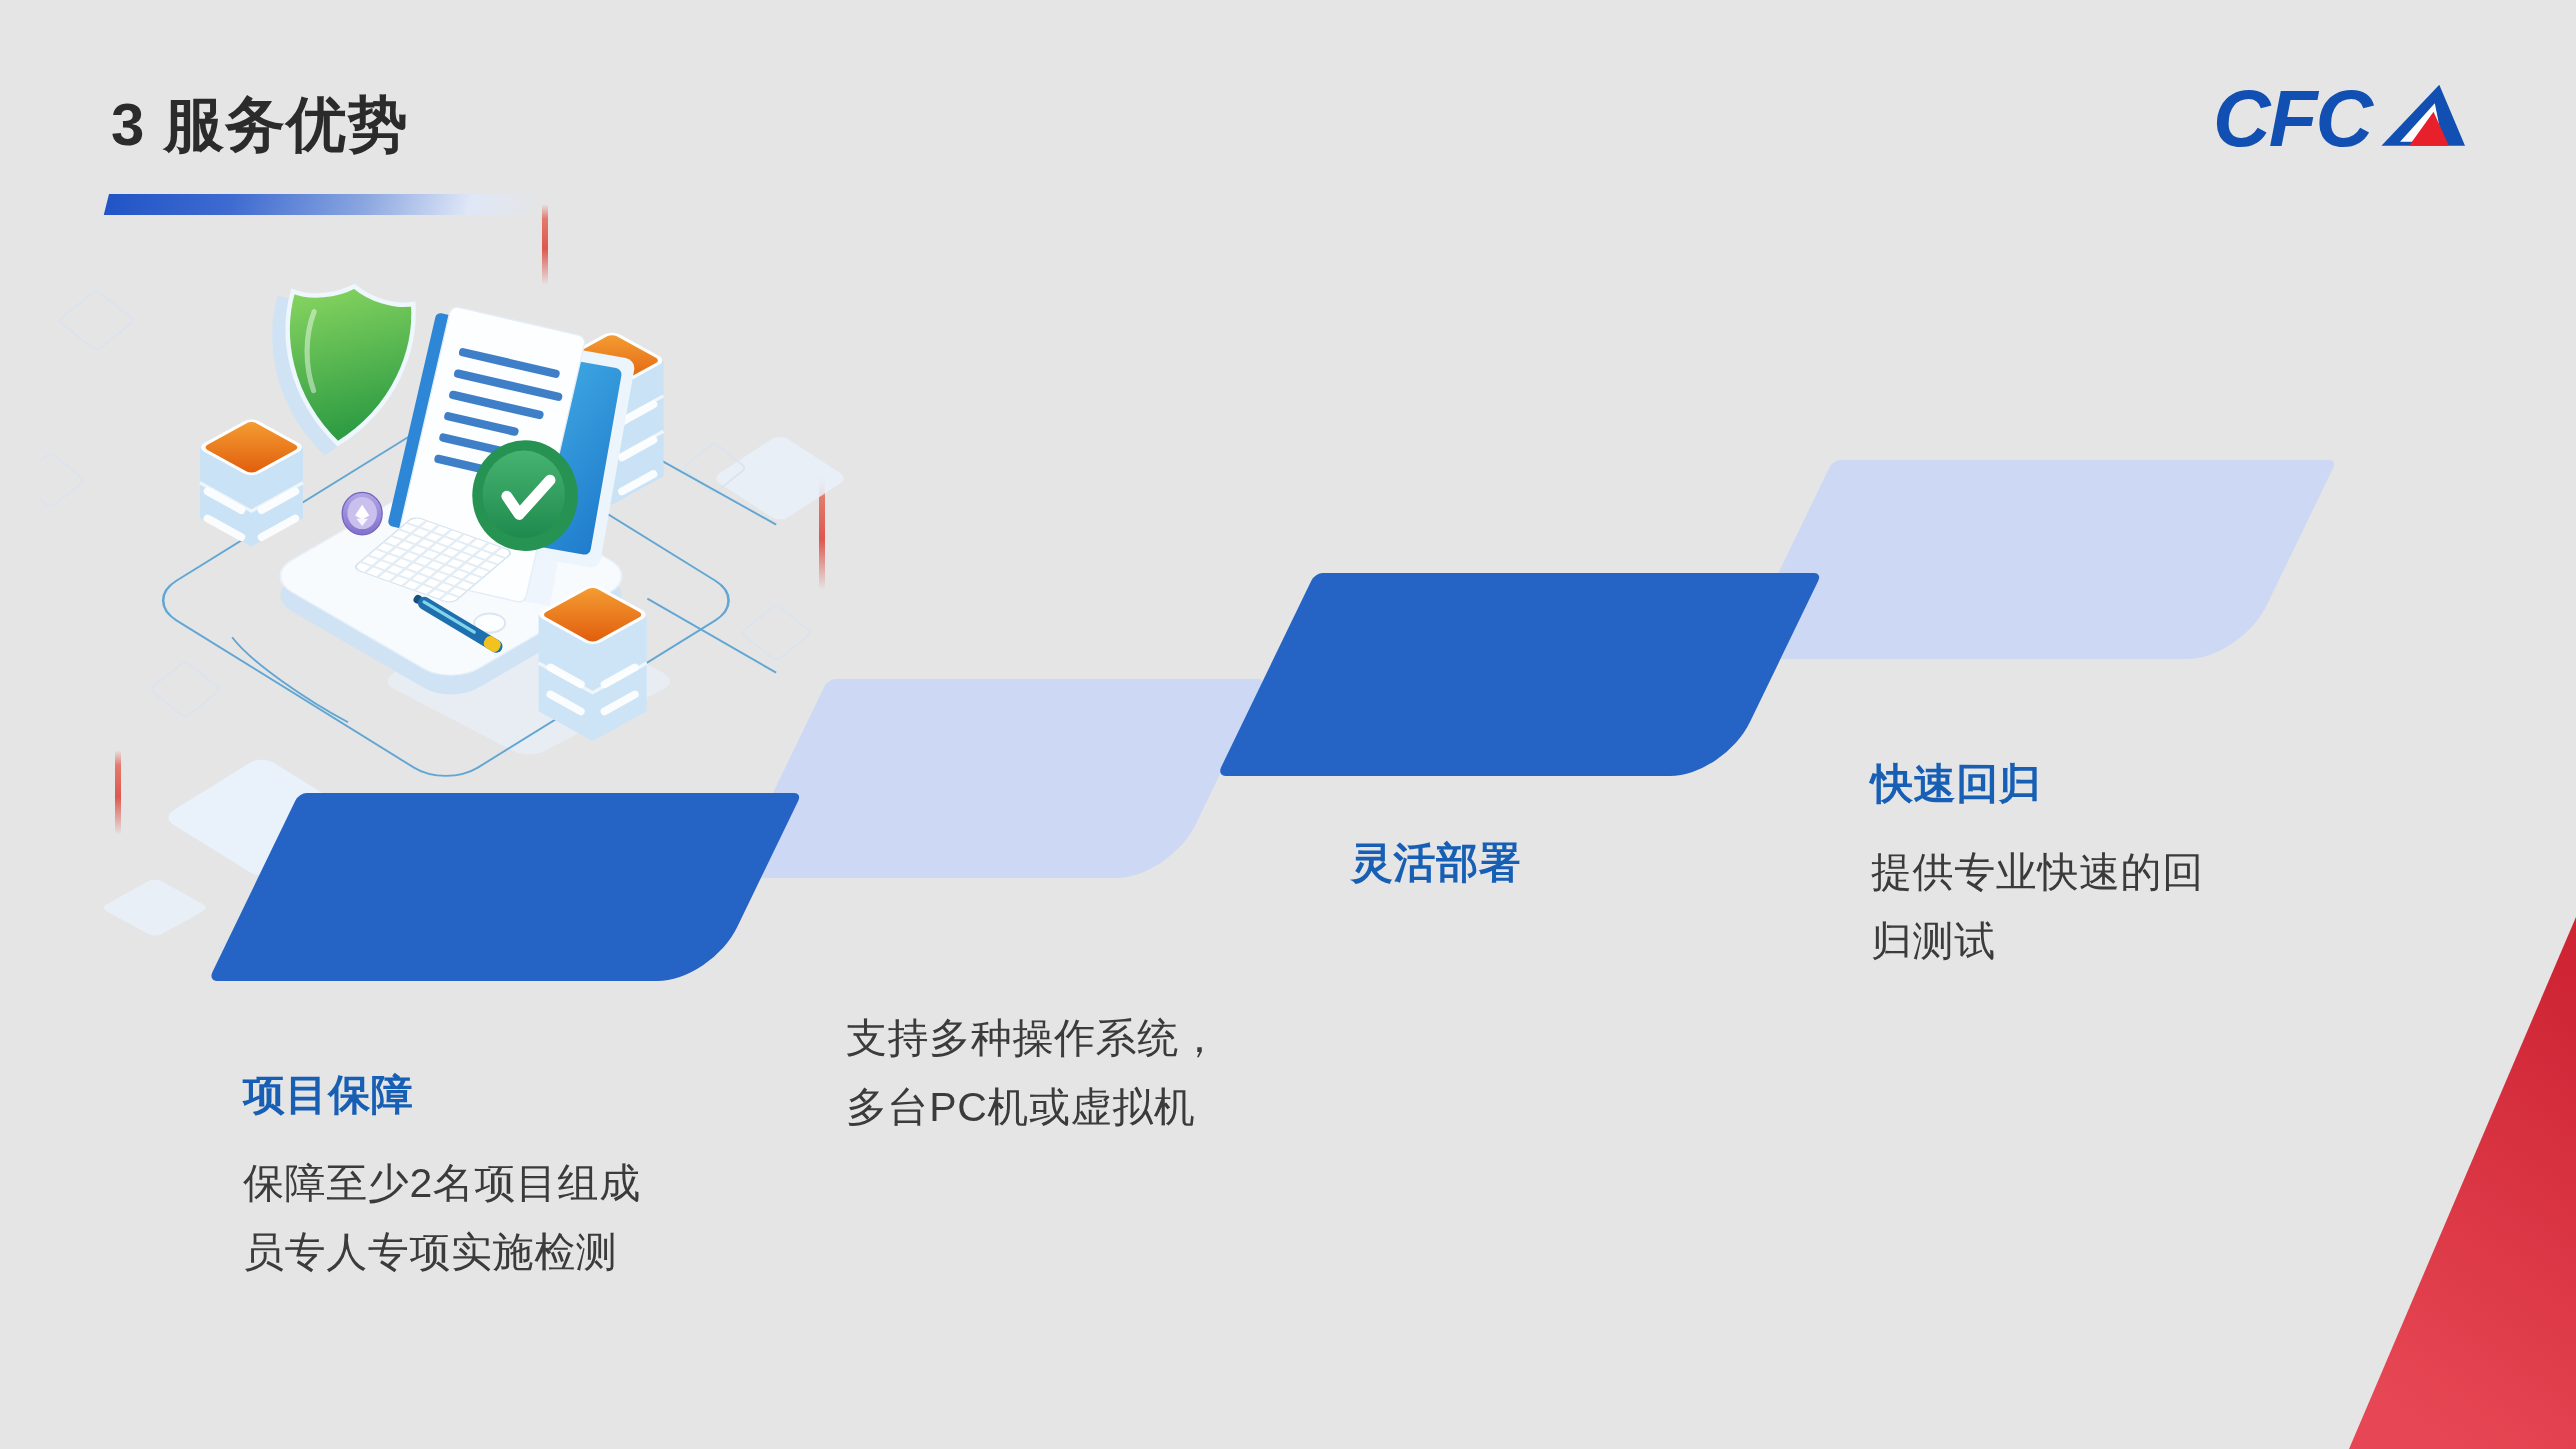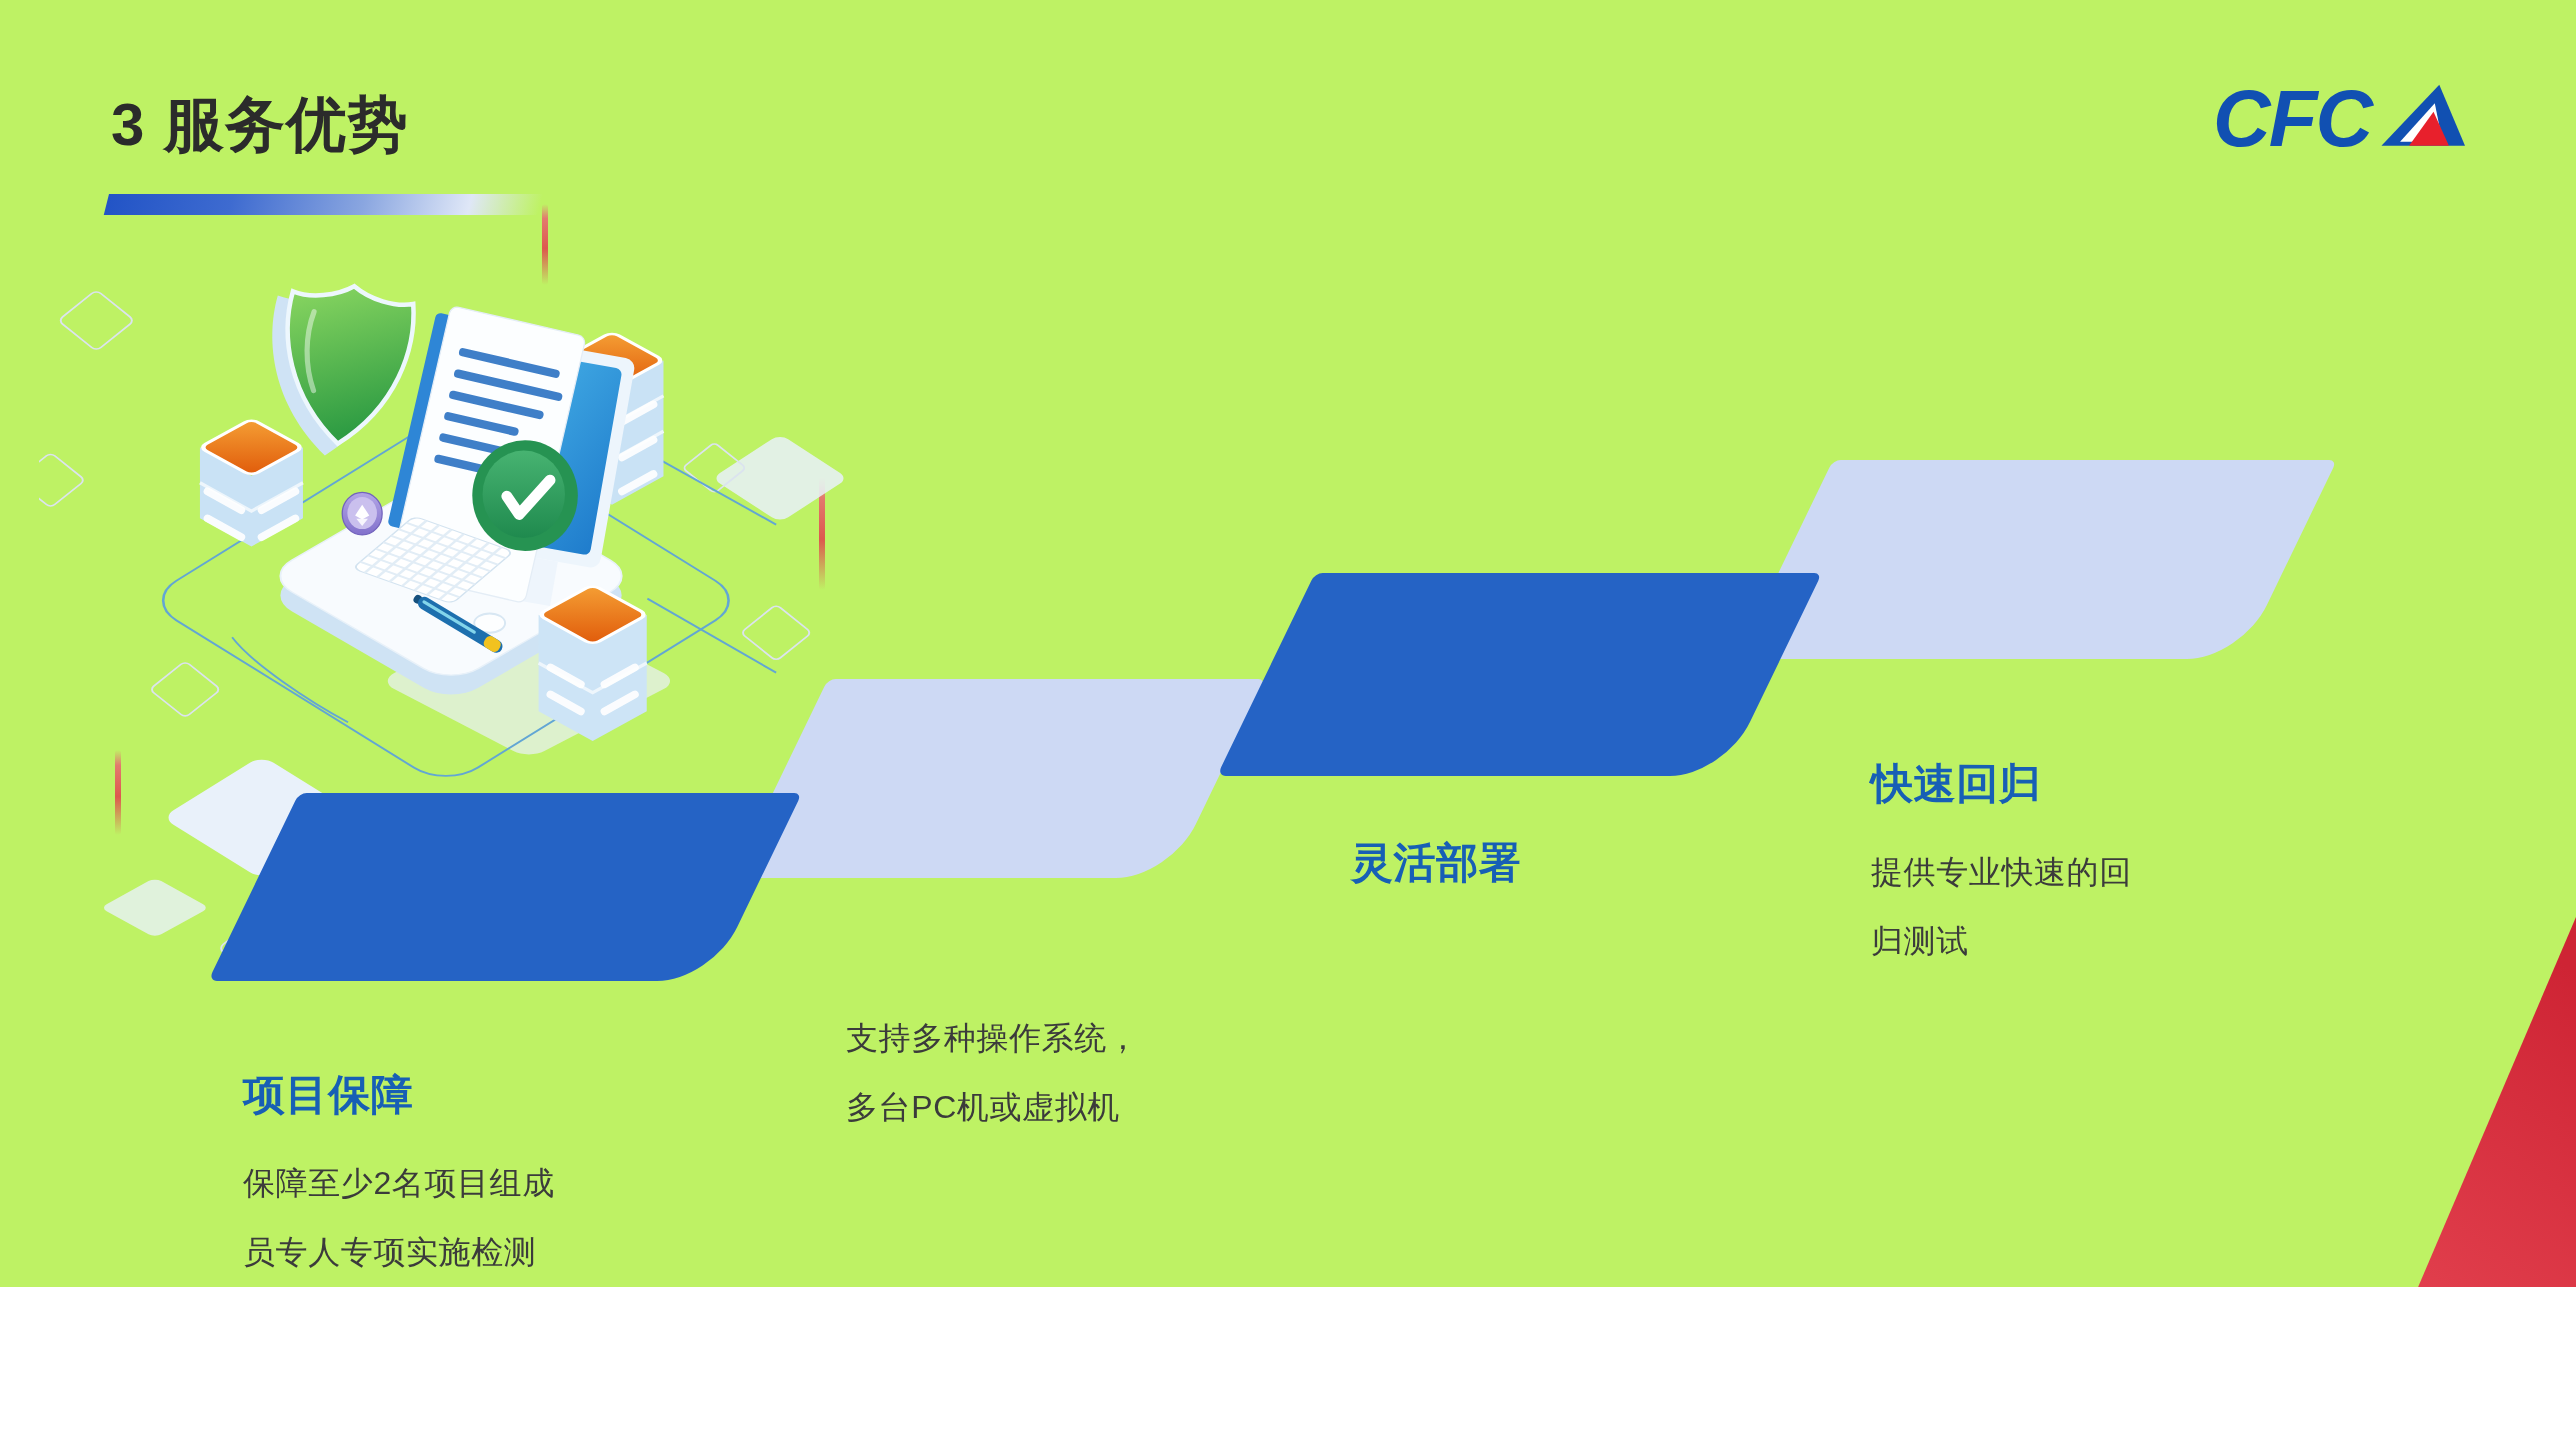--- a/index.html
+++ b/index.html
@@ -1,17 +1,17 @@
 <!DOCTYPE html>
 <html style="font-size:10.3px"><head>
 <meta charset="utf-8">
 <style>
   html,body{margin:0;padding:0;background:#ffffff;}
   body{width:2576px;height:1449px;overflow:hidden;font-family:"Liberation Sans",sans-serif;}
-  #stage{position:relative;width:2576px;height:1287px;background:#bef264;overflow:hidden;}
+  #stage{position:relative;width:2576px;height:1449px;background:#e5e5e5;overflow:hidden;}
 
   
   .slide-title{
     position:absolute;left:111px;top:92px;
     font-size:60px;font-weight:700;letter-spacing:1.3px;
     color:#2b2b2b;white-space:nowrap;line-height:1.1;
   }
   .title-underline{
     position:absolute;left:109px;top:194px;width:443px;height:20.6px;
     transform:skewX(-14deg);transform-origin:0 0;
@@ -39,21 +39,21 @@
   #shape1{left:299px;top:793px;width:503px;height:188px;}
   #shape2{left:828px;top:679px;width:438px;height:199px;}
   #shape3{left:1315px;top:573px;width:507px;height:203px;}
   #shape4{left:1833px;top:460px;width:504px;height:199px;}
 
   .card-text{position:absolute;z-index:5;white-space:nowrap;}
   .card-title{
     font-size:42px;font-weight:600;color:#175fb5;line-height:1;letter-spacing:0.6px;
   }
   .card-desc{
-    margin-top:33px;font-size:32px;font-weight:400;color:#3b3b3b;
+    margin-top:33px;font-size:41px;font-weight:400;color:#3b3b3b;
     line-height:69px;letter-spacing:0.6px;
   }
   #text1{left:243px;top:1074px;}
   #text2{left:846px;top:971px;}
   #text3{left:1351px;top:842px;}
   #text4{left:1871px;top:763px;}
 
   
   .corner-red{
     position:absolute;left:2349px;top:917px;width:227px;height:532px;

